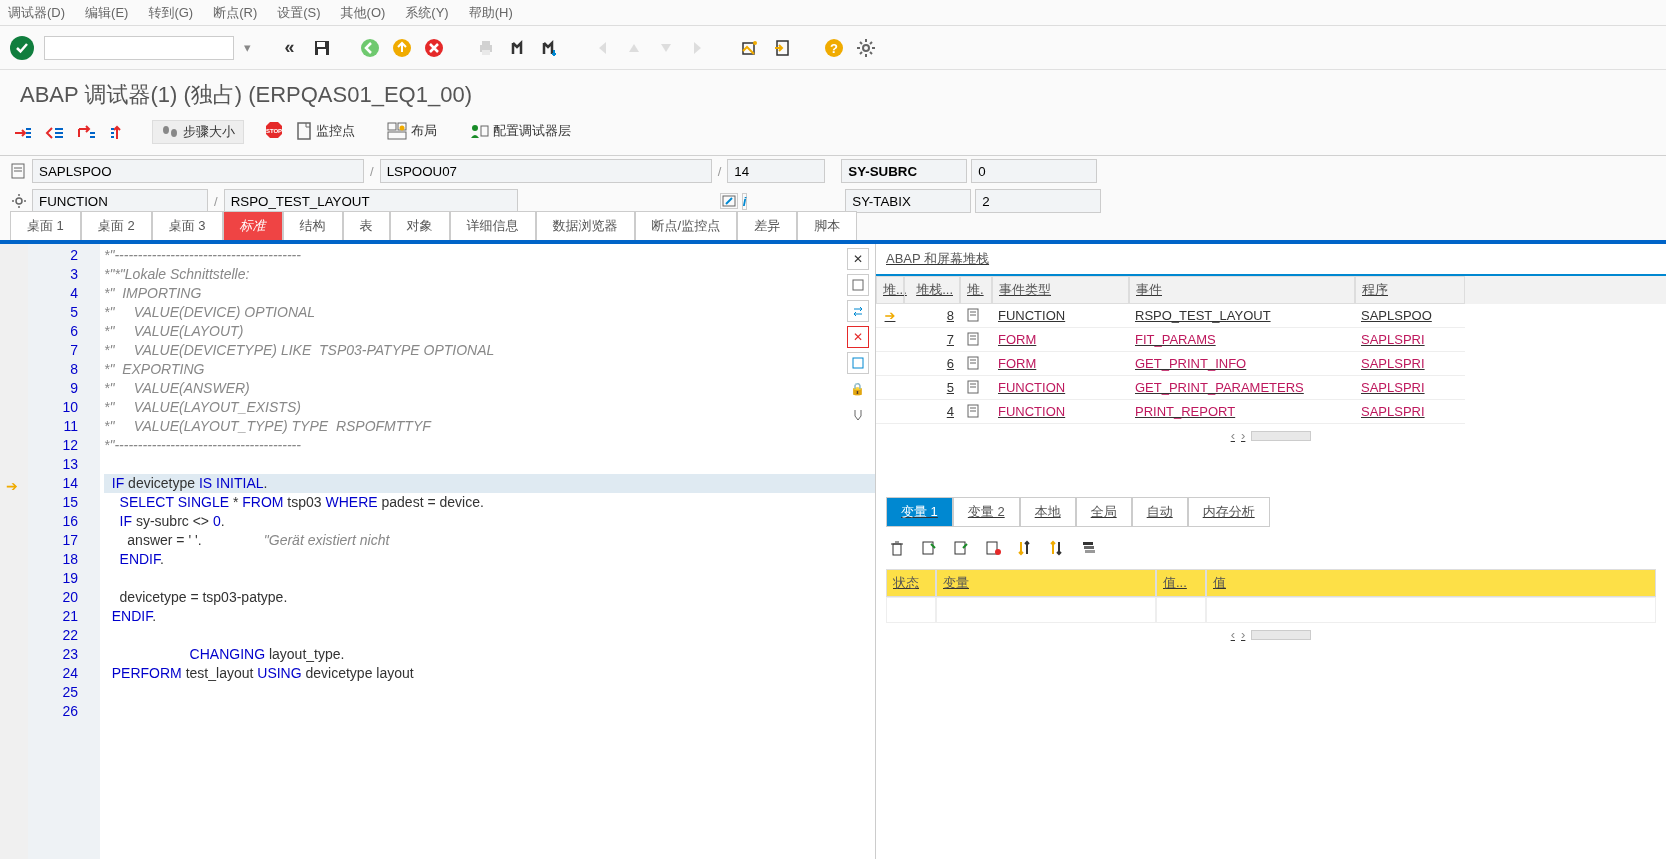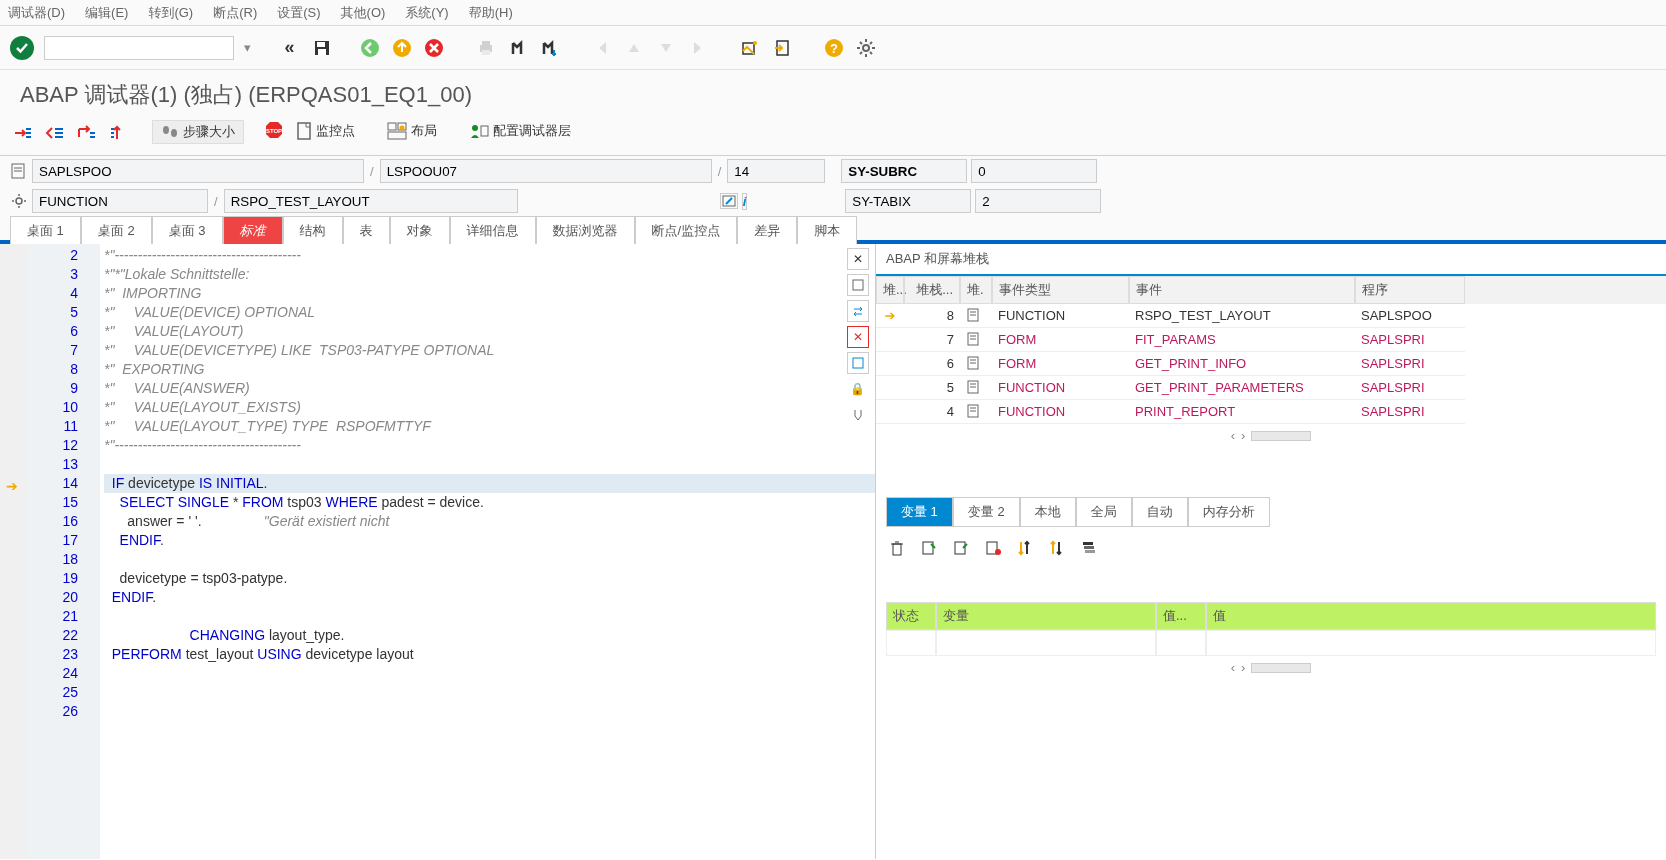--- a/index.html
+++ b/index.html
@@ -17,27 +17,27 @@
 
 .debug-toolbar { display: flex; align-items: flex-start; height: 36px; padding: 0 10px; gap: 6px; background: #fafafa; border-bottom: 1px solid #d0d0d0; }
 .step-btn { width: 26px; height: 26px; display: flex; align-items: center; justify-content: center; cursor: pointer; border: 1px solid transparent; }
 .step-size-box { display: flex; align-items: center; gap: 4px; padding: 2px 8px; background: #eee; border: 1px solid #ddd; cursor: pointer; }
 .tb-label-btn { display: flex; align-items: center; gap: 4px; padding: 2px 6px; cursor: pointer; }
 
 .source-bar { display: flex; align-items: center; height: 30px; padding: 0 10px; gap: 4px; background: #fafafa; }
 .src-input { height: 24px; border: 1px solid #ccc; padding: 0 6px; background: #f2f4f6; }
 .src-sep { color: #999; padding: 0 2px; }
 
-.tabs-bar { display: flex; align-items: flex-start; height: 28px; padding: 0 10px; gap: 0; border-bottom: 4px solid #0064c8; background: #fafafa; }
+.tabs-bar { display: flex; align-items: flex-end; height: 28px; padding: 0 10px; gap: 0; border-bottom: 4px solid #0064c8; background: #fafafa; }
 .tab { padding: 5px 16px; border: 1px solid #ccc; border-bottom: none; background: #fff; cursor: pointer; color: #555; }
 .tab.active { background: #ef4444; color: #fff; font-style: italic; }
 
 .workspace { display: flex; height: calc(860px - 26px - 44px - 51px - 36px - 60px - 28px); }
 .left-pane { width: 876px; display: flex; flex-direction: column; border-right: 1px solid #ccc; position: relative; }
-.right-pane { flex: 1; display: flex; flex-direction: column; }
+.right-pane { flex: 1; display: flex; flex-direction: column; text-decoration: underline; }
 
 .code-area { display: flex; flex: 1; overflow: hidden; background: #f8f8f8; position: relative; }
 .gutter-break { width: 28px; background: #f0f0f0; }
 .gutter-num { width: 56px; background: #eef2f5; text-align: right; padding-right: 6px; font-family: Consolas, monospace; font-size: 14px; color: #0000cc; line-height: 19px; padding-top: 2px; }
 .gutter-fold { width: 16px; background: #eef2f5; }
 .code-lines { flex: 1; font-family: Consolas, monospace; font-size: 14px; line-height: 19px; padding-top: 2px; padding-left: 4px; background: #fff; overflow: auto; position: relative; }
 .cline { white-space: pre; height: 19px; }
 .cline.hl { background: #dfeaf2; }
 .cm-comment { color: #888; font-style: italic; }
 .cm-kw { color: #0000cc; }
@@ -61,21 +61,21 @@
 .scroll-bar-track { width: 60px; height: 10px; background: #e8e8e8; border: 1px solid #ccc; }
 
 .var-tabs { display: flex; padding: 10px 10px 0 10px; gap: 0; }
 .var-tab { padding: 5px 14px; border: 1px solid #ccc; background: #fff; cursor: pointer; color: #555; font-size: 13px; }
 .var-tab.active { background: #0088d1; color: #fff; }
 
 .var-toolbar { display: flex; gap: 10px; padding: 10px; }
 .var-tb-btn { width: 22px; height: 22px; display: flex; align-items: center; justify-content: center; cursor: pointer; }
 
 .var-table { margin: 0 10px; }
-.var-header { display: flex; background: #bef264; margin-top: 33px; }
+.var-header { display: flex; background: #fde047; }
 .var-header > div { padding: 4px 6px; border: 1px solid #ddd; color: #555; }
 .vcol-status { width: 50px; } .vcol-var { width: 220px; } .vcol-val { width: 50px; } .vcol-value { flex: 1; }
 .var-row { display: flex; }
 .var-row > div { padding: 4px 6px; border: 1px solid #eee; height: 26px; }
 
 svg { display: block; }
 </style>
 </head>
 <body>
 
@@ -381,20 +381,21 @@
           <div class="cline"><span class="cm-comment">*"     VALUE(LAYOUT)</span></div>
           <div class="cline"><span class="cm-comment">*"     VALUE(DEVICETYPE) LIKE  TSP03-PATYPE OPTIONAL</span></div>
           <div class="cline"><span class="cm-comment">*"  EXPORTING</span></div>
           <div class="cline"><span class="cm-comment">*"     VALUE(ANSWER)</span></div>
           <div class="cline"><span class="cm-comment">*"     VALUE(LAYOUT_EXISTS)</span></div>
           <div class="cline"><span class="cm-comment">*"     VALUE(LAYOUT_TYPE) TYPE  RSPOFMTTYF</span></div>
           <div class="cline"><span class="cm-comment">*"----------------------------------------</span></div>
           <div class="cline"> </div>
           <div class="cline hl">  <span class="cm-kw">IF</span> devicetype <span class="cm-kw">IS INITIAL</span>.</div>
           <div class="cline">    <span class="cm-kw">SELECT SINGLE</span> * <span class="cm-kw">FROM</span> tsp03 <span class="cm-kw">WHERE</span> padest = device.</div>
+          <div class="cline">    <span class="cm-kw">IF</span> sy-subrc &lt;&gt; <span class="cm-kw">0</span>.</div>
           <div class="cline">      answer = ' '.                <span class="cm-comment">"Gerät existiert nicht</span></div>
           <div class="cline">    <span class="cm-kw">ENDIF</span>.</div>
           <div class="cline"> </div>
           <div class="cline">    devicetype = tsp03-patype.</div>
           <div class="cline">  <span class="cm-kw">ENDIF</span>.</div>
           <div class="cline"> </div>
           <div class="cline">                      <span class="cm-kw">CHANGING</span> layout_type.</div>
           <div class="cline">  <span class="cm-kw">PERFORM</span> test_layout <span class="cm-kw">USING</span> devicetype layout</div>
           <div class="cline"> </div>
         </div>

